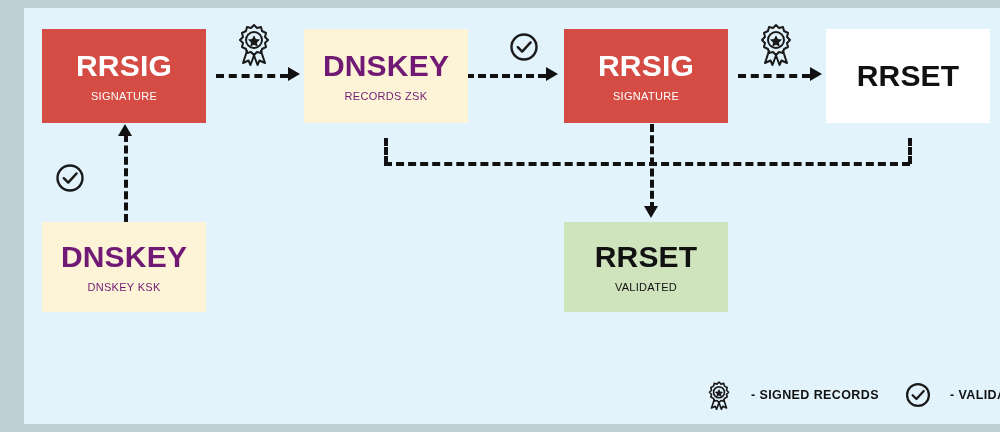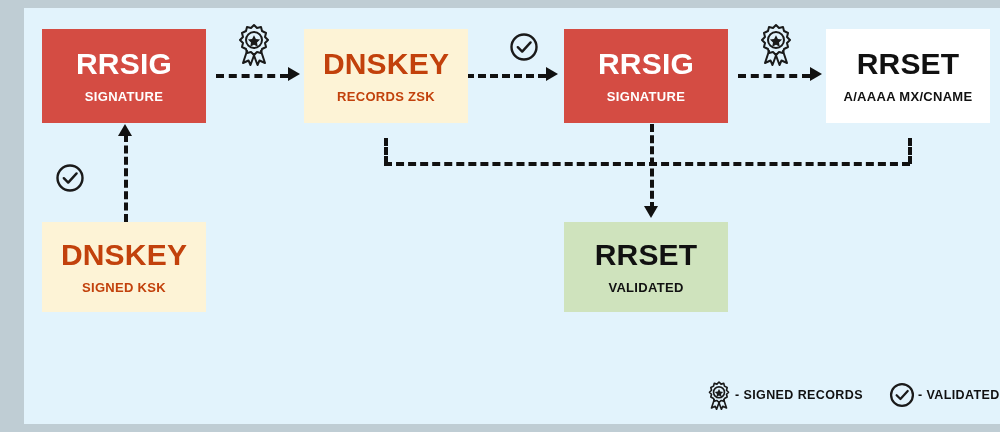--- a/index.html
+++ b/index.html
@@ -32,30 +32,30 @@
     box-sizing: border-box;
   }
   .node .title {
     font-size: 30px;
     font-weight: bold;
     letter-spacing: 0.2px;
     line-height: 1.05;
     white-space: nowrap;
   }
   .node .sub {
-    font-size: 13px;
-    font-weight: bold;
+    font-size: 11px;
+    font-weight: normal;
     letter-spacing: 0.3px;
     margin-top: 9px;
     white-space: nowrap;
   }
   .node.red { background: #d44c43; }
   .node.red .title, .node.red .sub { color: #ffffff; }
   .node.cream { background: #fdf3d6; }
-  .node.cream .title, .node.cream .sub { color: #c2410c; }
+  .node.cream .title, .node.cream .sub { color: #701a75; }
   .node.white { background: #ffffff; }
   .node.white .title, .node.white .sub { color: #111111; }
   .node.green { background: #cfe3bd; }
   .node.green .title, .node.green .sub { color: #111111; }
 
   
   .hline {
     position: absolute;
     height: 0;
     border-top: 4px dashed #111111;
@@ -95,21 +95,21 @@
   
   #legend {
     position: absolute;
     display: flex;
     align-items: center;
     gap: 26px;
   }
   .legend-item {
     display: flex;
     align-items: center;
-    gap: 3px;
+    gap: 19px;
   }
   .legend-item .lbl {
     font-size: 12.5px;
     font-weight: bold;
     letter-spacing: 0.4px;
     color: #111111;
     white-space: nowrap;
   }
 </style>
 </head>
@@ -185,26 +185,25 @@
       <div class="sub">RECORDS ZSK</div>
     </div>
 
     <div class="node red" style="left:540px; top:21px; width:164px; height:94px;">
       <div class="title">RRSIG</div>
       <div class="sub">SIGNATURE</div>
     </div>
 
     <div class="node white" style="left:802px; top:21px; width:164px; height:94px;">
       <div class="title">RRSET</div>
-      <div class="sub">A/AAAA MX/CNAME</div>
     </div>
 
     <div class="node cream" style="left:18px; top:214px; width:164px; height:90px;">
       <div class="title">DNSKEY</div>
-      <div class="sub">SIGNED KSK</div>
+      <div class="sub">DNSKEY KSK</div>
     </div>
 
     <div class="node green" style="left:540px; top:214px; width:164px; height:90px;">
       <div class="title">RRSET</div>
       <div class="sub">VALIDATED</div>
     </div>
 
     <div id="legend" style="left:682px; top:372px;">
       <div class="legend-item">
         <span class="icon-inline" style="display:inline-block; line-height:0;">

